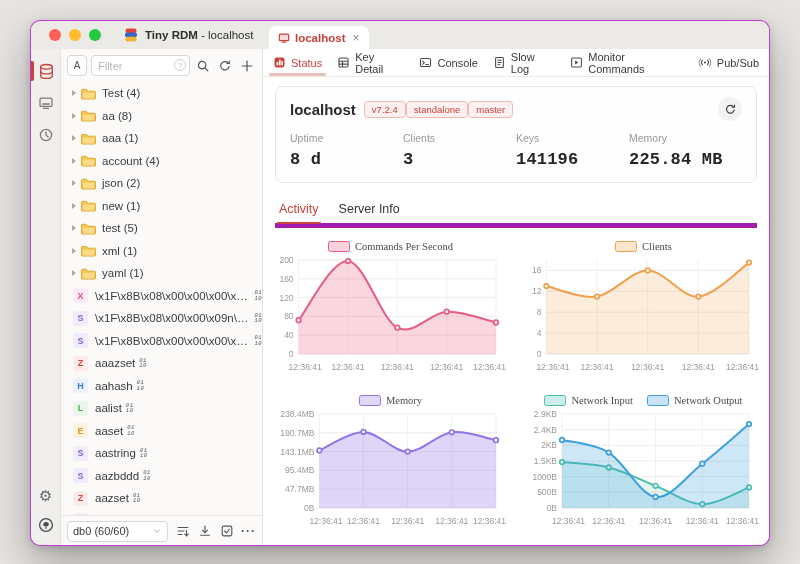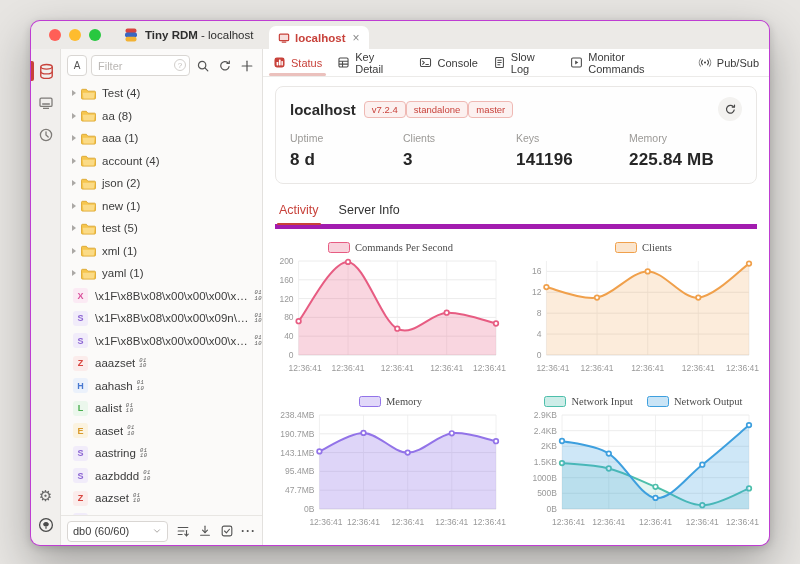--- a/index.html
+++ b/index.html
@@ -60,21 +60,21 @@
   .tb-tab.active::after { content:""; position:absolute; left:-4px; right:-4px; bottom:0; height:3px; background:#EBC1BD; border-radius:2px; }
   .main-body { flex:1; padding:9px 12px 0 12px; overflow:hidden; }
   .card { border:1px solid #E9E7E5; border-radius:8px; padding:10px 14px 13px 14px; background:#FEFEFE; }
   .card-head { display:flex; align-items:center; gap:8px; }
   .host { font-size:15px; font-weight:700; color:#2B2B2B; }
   .s-badge { font-size:9.5px; color:#C8423B; border:1px solid #EFB9B4; background:#FCF1F0; border-radius:4px; padding:2px 7px; }
   .refresh-btn { margin-left:auto; width:24px; height:24px; border-radius:50%; background:#F3F2F0; display:flex; align-items:center; justify-content:center; }
   .stats { display:flex; margin-top:11px; }
   .stat { flex:1; }
   .stat .sl { font-size:10.5px; color:#9B9996; }
-  .stat .sv { font-size:17px; font-weight:700; color:#262626; margin-top:6px; letter-spacing:.2px; }
+  .stat .sv { font-size:17px; font-weight:700; color:#262626; margin-top:6px; letter-spacing:.2px;font-family:Liberation Mono, monospace; }
   .act-tabs { display:flex; gap:16px; border-bottom:5px solid #a21caf; margin-top:13px; padding:0 2px; }
   .act-tab { font-size:12.5px; color:#333; padding:6px 2px 7px 2px; position:relative; }
   .act-tab.active { color:#C8423B; }
   .act-tab.active::after { content:""; position:absolute; left:0; right:0; bottom:-1px; height:2px; background:#C8423B; border-radius:1px; }
   .charts { display:grid; grid-template-columns:1fr 1fr; column-gap:22px; row-gap:12px; margin-top:10px; }
   .chart-cell { width:231px; }
   .legend-row { display:flex; justify-content:center; gap:14px; height:16px; align-items:center; }
   .legend-item { display:flex; align-items:center; gap:5px;font-family:Liberation Serif, serif; }
   .legend-box { width:22px; height:11px; border-radius:2.5px; border:1.5px solid; }
   .legend-label { font-size:10.5px; color:#4A4A4A; }

